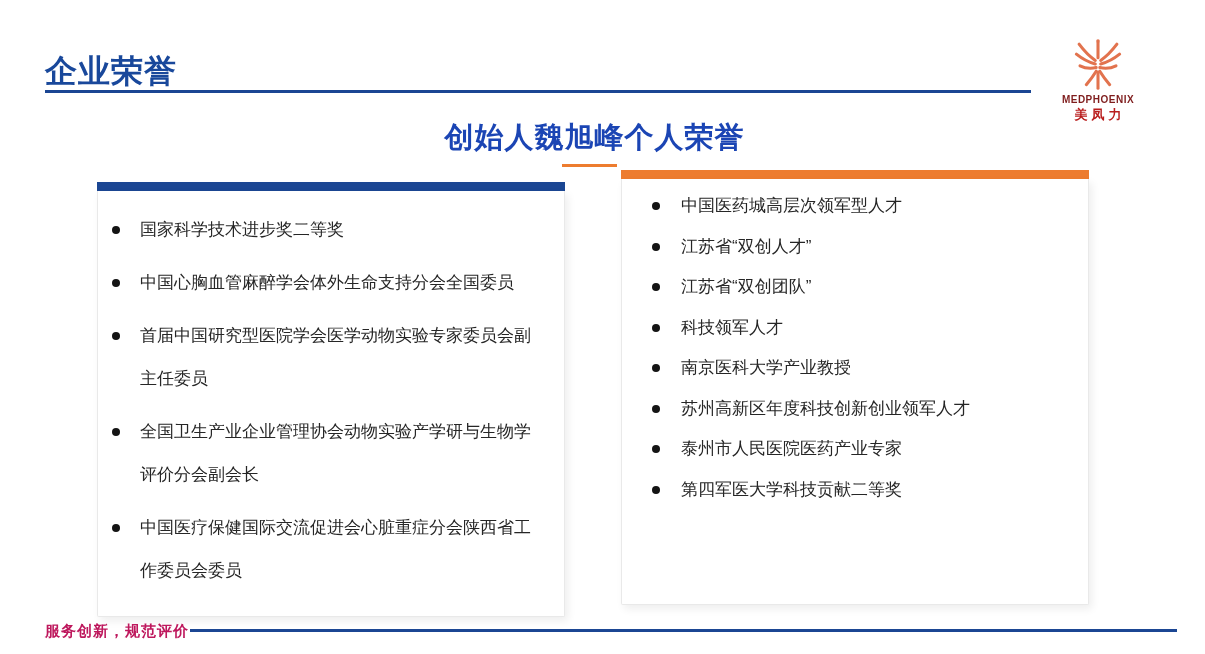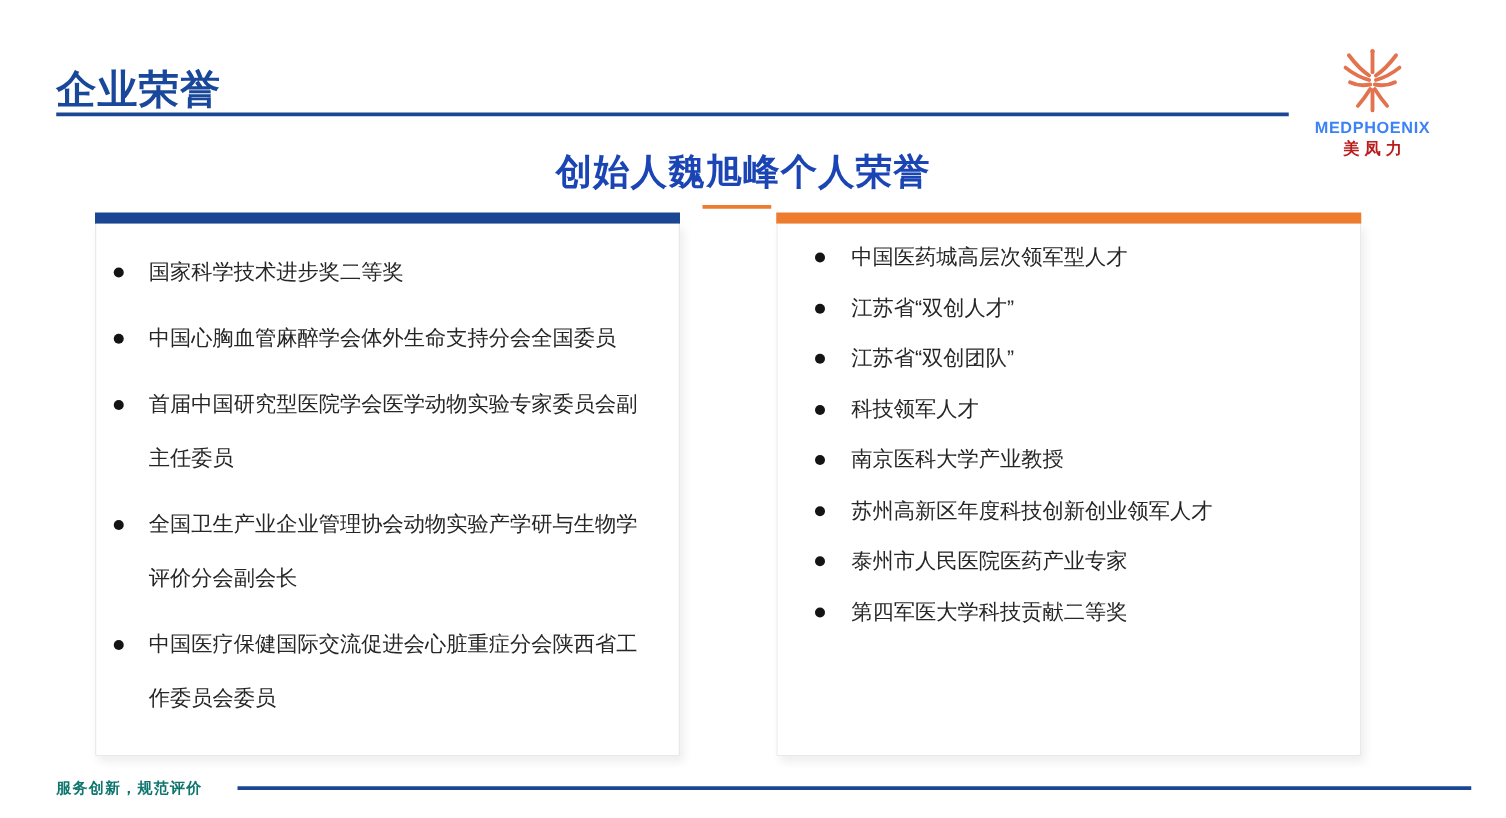--- a/index.html
+++ b/index.html
@@ -23,21 +23,21 @@
     width: 986px; height: 3px; background: #1B4693;
   }
 
   
   .logo {
     position: absolute; left: 1044px; top: 36px; width: 108px;
     text-align: center;
   }
   .logo svg { display: block; margin: 0 auto; }
   .logo-en {
-    font-size: 13px; font-weight: bold; color: #3b82f6;
+    font-size: 10px; font-weight: bold; color: #7f1d1d;
     letter-spacing: 0.5px; margin-top: 2px; white-space: nowrap;
   }
   .logo-cn {
     font-size: 13px; font-weight: bold; color: #b91c1c;
     letter-spacing: 4px; margin-top: 1px; text-indent: 4px;
   }
 
   
   .main-title {
     position: absolute; left: 0; right: 16px; top: 118px;
@@ -45,21 +45,21 @@
     font-size: 29px; font-weight: bold; color: #1B45B4;
     letter-spacing: 1px;
   }
   .title-accent {
     position: absolute; left: 562px; top: 164px;
     width: 55px; height: 3px; background: #ED7C2F;
   }
 
   
   .card { position: absolute; top: 170px; width: 468px; height: 435px; }
-  .card-left  { left: 76px; }
+  .card-left  { left: 97px; margin-top: 12px; }
   .card-right { left: 621px; }
   .card-bar { height: 9px; width: 100%; }
   .bar-blue   { background: #1B4693; }
   .bar-orange { background: #ED7C2F; }
   .card-body {
     height: 426px; background: #ffffff;
     border: 1px solid #E9E9E9; border-top: none;
     box-shadow: 3px 4px 8px rgba(0,0,0,0.07);
     border-radius: 0 0 2px 2px;
   }
@@ -76,21 +76,21 @@
   .card-left ul.honors li { line-height: 43px; padding-left: 28px; margin-bottom: 10px; }
   .card-left ul.honors li::before { top: 17.5px; }
   
   .card-right ul.honors { padding: 17px 20px 0 30px; }
   .card-right ul.honors li { line-height: 20px; padding-left: 29px; margin-bottom: 20.5px; }
   .card-right ul.honors li::before { top: 6px; }
 
   
   .footer-slogan {
     position: absolute; left: 45px; top: 622px;
-    font-size: 12px; font-weight: bold; color: #0f766e;
+    font-size: 15px; font-weight: bold; color: #be185d;
     letter-spacing: 1px;
   }
   .footer-rule {
     position: absolute; left: 190px; top: 629px;
     width: 987px; height: 3px; background: #1B4693;
   }
 </style>
 </head>
 <body>
 

